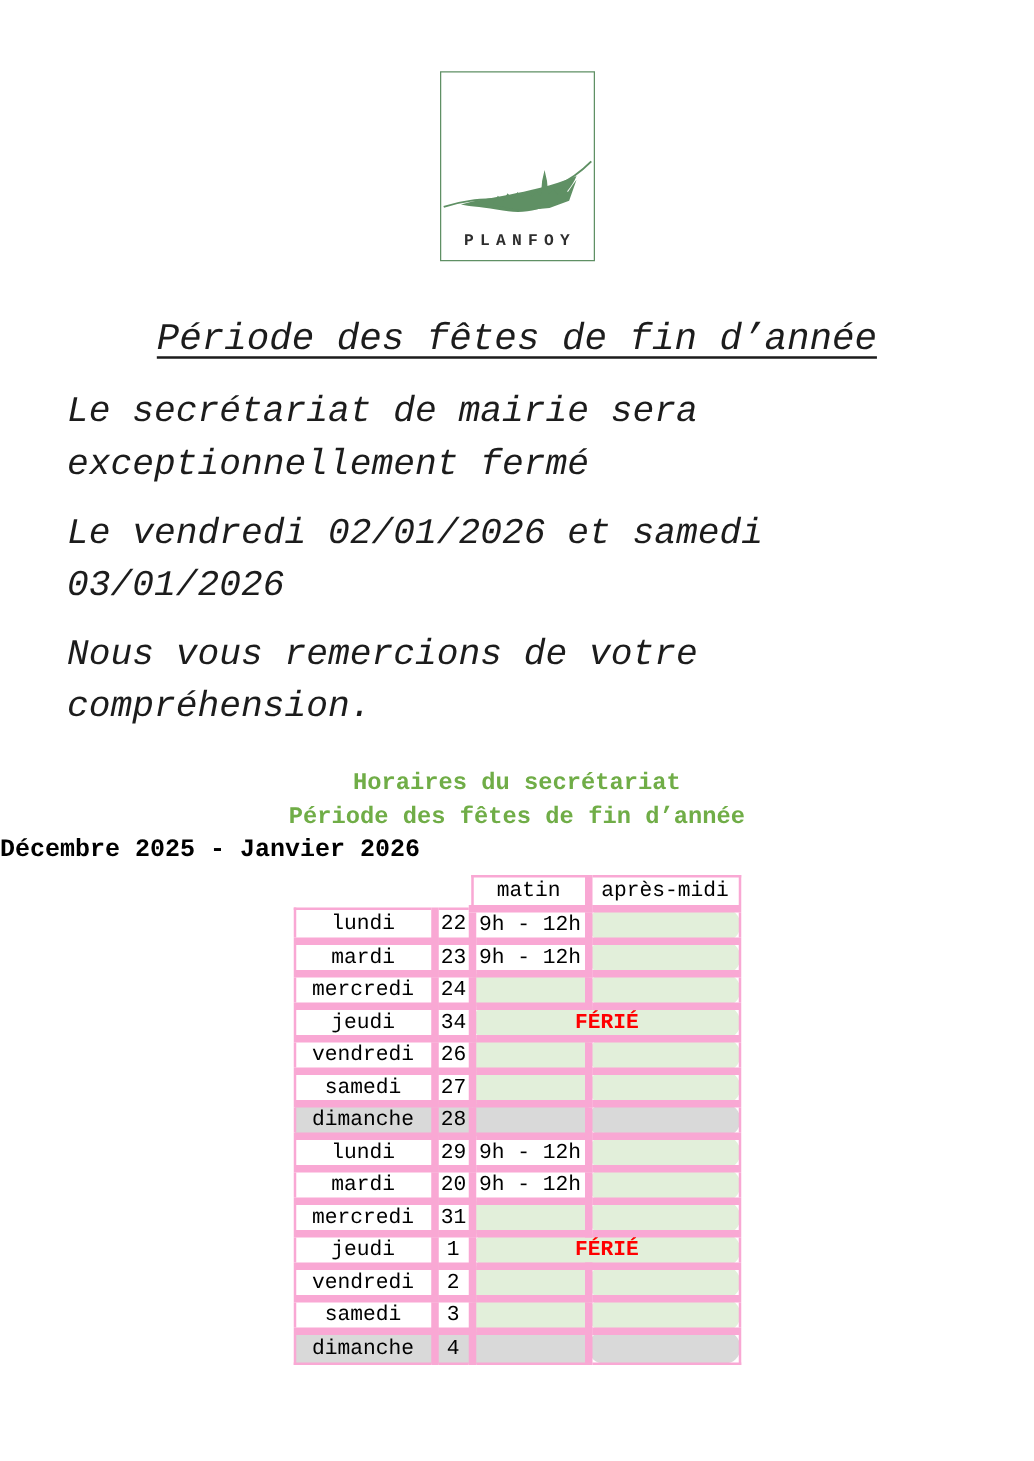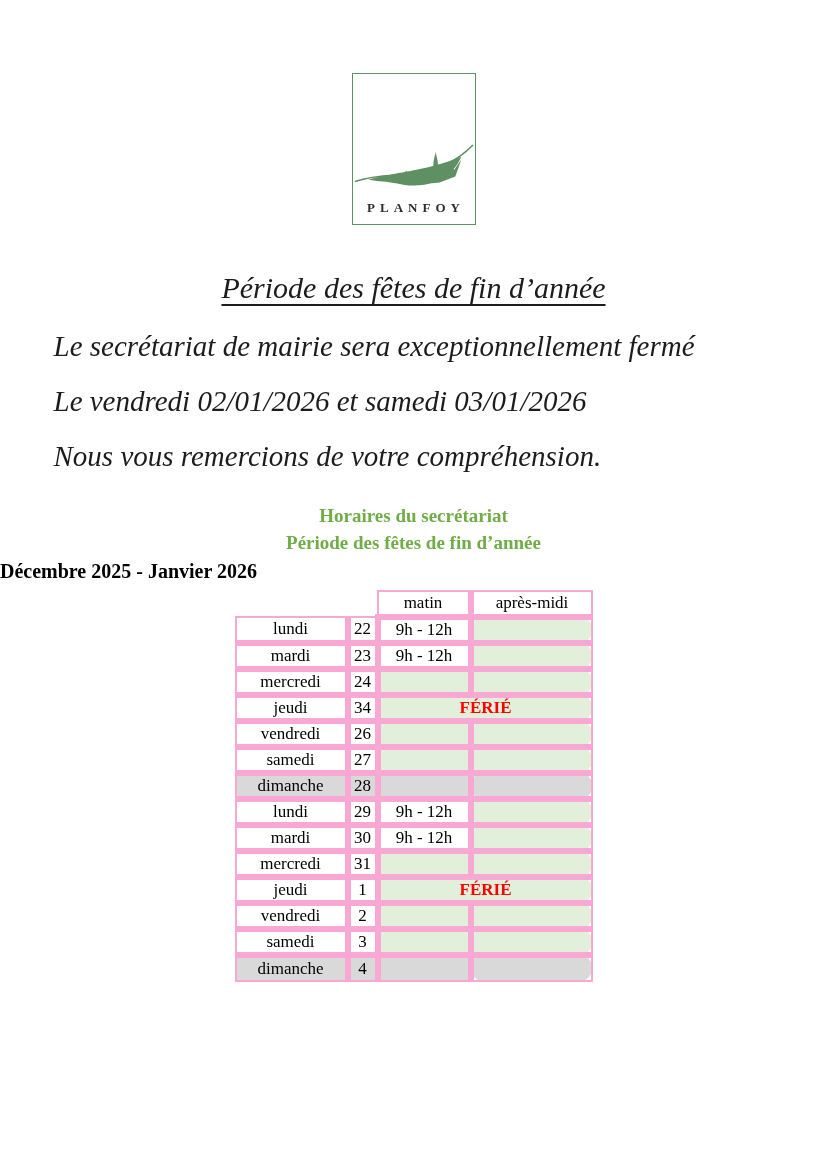--- a/index.html
+++ b/index.html
@@ -1,22 +1,22 @@
 <!DOCTYPE html>
 <html><head>
 <meta charset="utf-8">
 <style>
   * { margin:0; padding:0; box-sizing:border-box; }
   html,body { background:#ffffff; }
   .page {
     position:relative;
-    width:827px; height:1012px;
-    margin:16px auto;
+    width:827px; height:1169px;
+    margin:0 auto;
     background:#ffffff;
-    font-family:Liberation Serif, serif;
+    font-family:Liberation Mono, monospace;
     color:#1c1c1c;
     overflow:hidden;
   }
   
   .logo {
     width:124px; height:152px;
     margin:57px auto 0;
     border:1.5px solid #5f9064;
     position:relative;
     background:#ffffff;
@@ -191,21 +191,21 @@
           <td class="slot"></td>
         </tr>
         <tr>
           <td class="day">lundi</td>
           <td class="date">29</td>
           <td class="morning">9h - 12h</td>
           <td class="slot"></td>
         </tr>
         <tr>
           <td class="day">mardi</td>
-          <td class="date">30</td>
+          <td class="date">20</td>
           <td class="morning">9h - 12h</td>
           <td class="slot"></td>
         </tr>
         <tr>
           <td class="day">mercredi</td>
           <td class="date">31</td>
           <td class="slot"></td>
           <td class="slot"></td>
         </tr>
         <tr>

